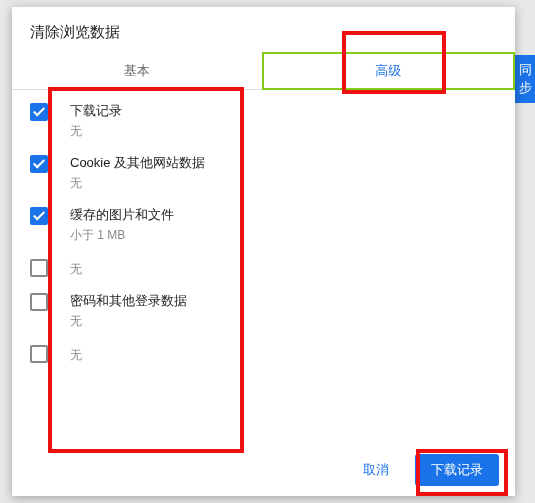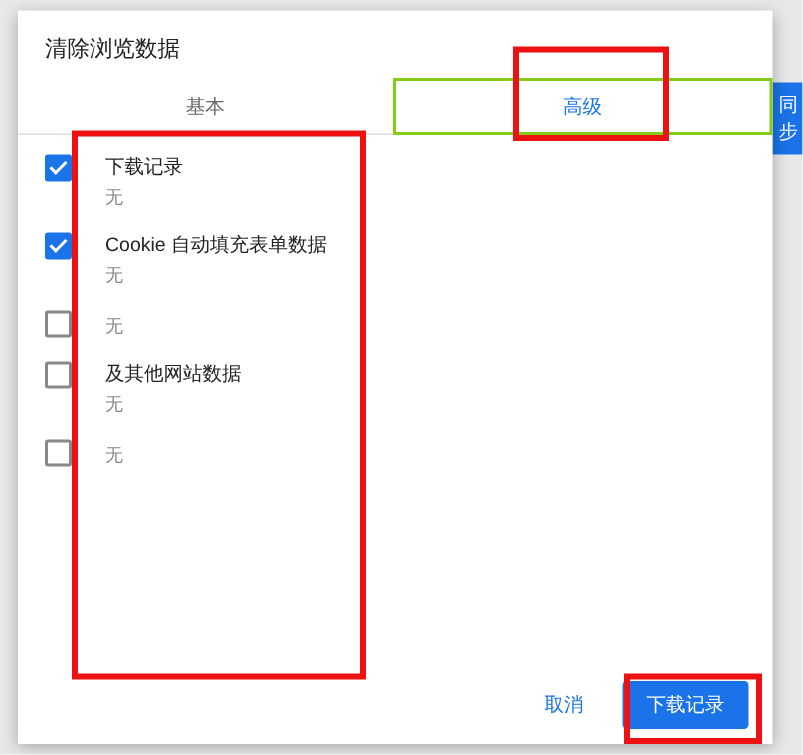--- a/index.html
+++ b/index.html
@@ -86,34 +86,41 @@
     <div class="row">
       <div class="cb checked"></div>
       <div class="row-text">
         <div class="row-label">下载记录</div>
         <div class="row-sub">无</div>
       </div>
     </div>
     <div class="row">
       <div class="cb checked"></div>
       <div class="row-text">
-        <div class="row-label">Cookie 自动填充表单数据</div>
+        <div class="row-label">Cookie 及其他网站数据</div>
         <div class="row-sub">无</div>
+      </div>
+    </div>
+    <div class="row">
+      <div class="cb checked"></div>
+      <div class="row-text">
+        <div class="row-label">缓存的图片和文件</div>
+        <div class="row-sub">小于 1 MB</div>
       </div>
     </div>
     <div class="row">
       <div class="cb"></div>
       <div class="row-text">
         <div class="row-sub">无</div>
       </div>
     </div>
     <div class="row">
       <div class="cb"></div>
       <div class="row-text">
-        <div class="row-label">及其他网站数据</div>
+        <div class="row-label">密码和其他登录数据</div>
         <div class="row-sub">无</div>
       </div>
     </div>
     <div class="row">
       <div class="cb"></div>
       <div class="row-text">
         <div class="row-sub">无</div>
       </div>
     </div>
   </div>

